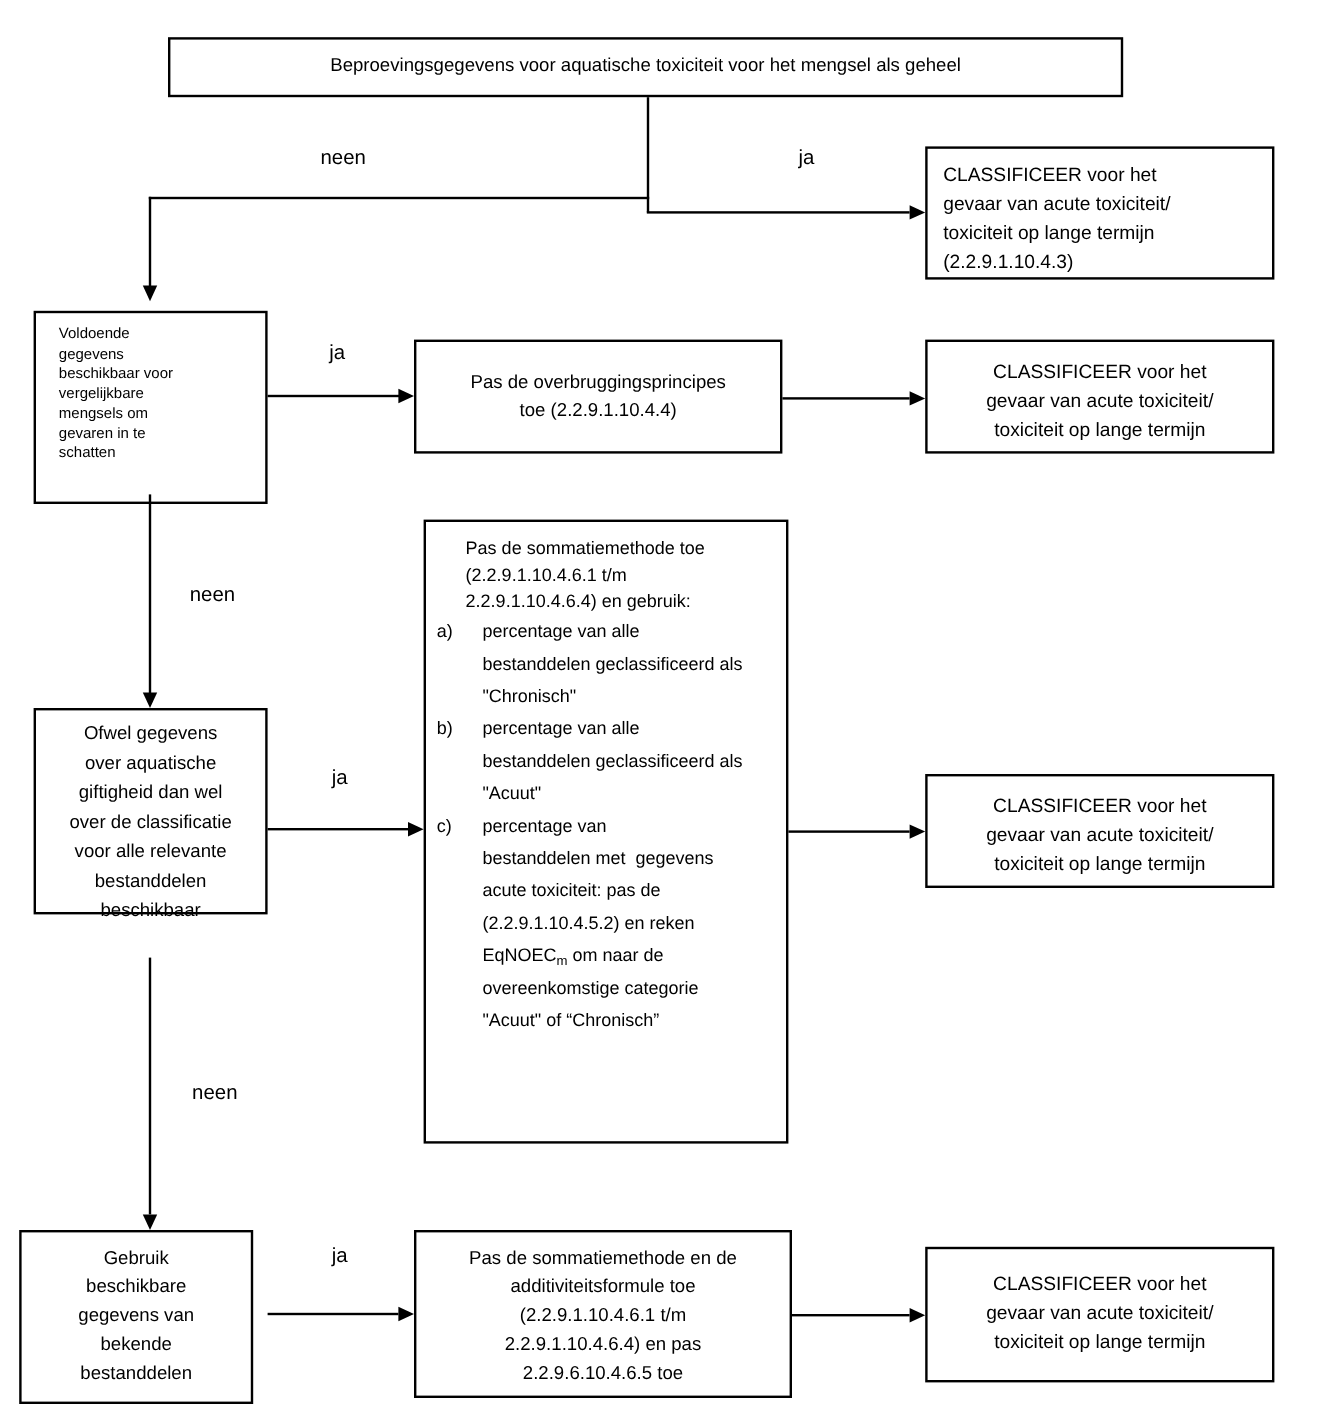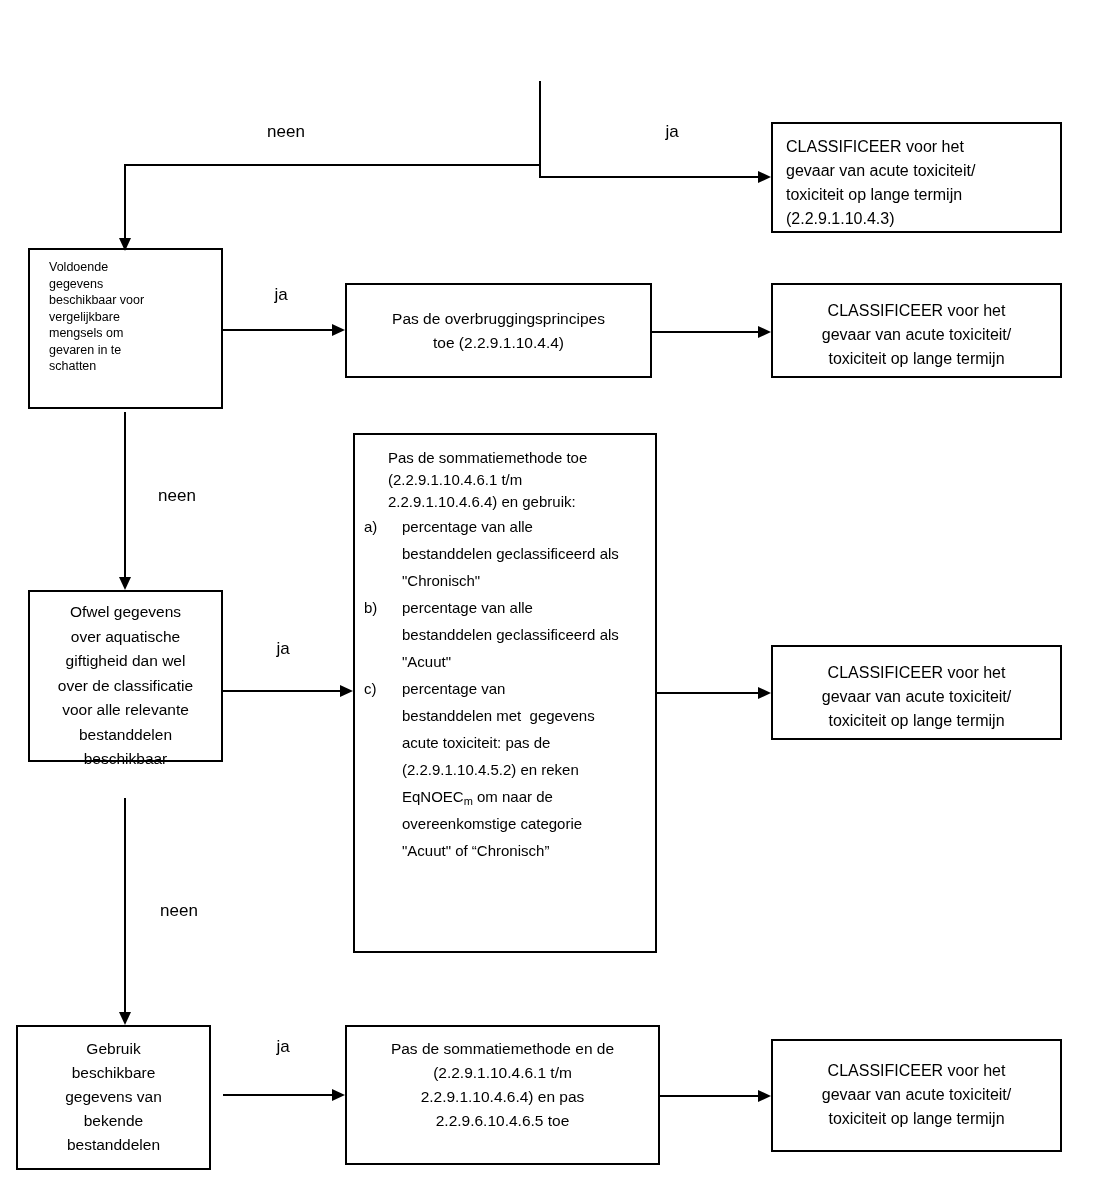--- a/index.html
+++ b/index.html
@@ -26,40 +26,43 @@
     border-left:6px solid transparent; border-right:6px solid transparent;
     border-top:13px solid #000;
   }
   .lbl {
     position:absolute; transform:translate(-50%,-50%);
     font-size:17px; line-height:1; white-space:nowrap;
   }
   
   .b-start { left:140px; top:31px; width:796px; height:50px; font-size:15.5px; padding-top:13px; }
   .b-cls1 { left:771px; top:122px; width:291px; height:111px; font-size:16px; line-height:24px; padding:11px 6px 0 13px; }
-  .b-sim  { left:28px;  top:248px; width:195px; height:161px; font-size:12.5px; line-height:16.5px; padding:9px 6px 0 19px; }
+  .b-sim  { left:28px;  top:259px; width:195px; height:161px; font-size:12.5px; line-height:16.5px; padding:9px 6px 0 19px; }
   .b-brdg { left:345px; top:283px; width:307px; height:95px; font-size:15.5px; line-height:24px; padding-top:22px; }
   .b-cls2 { left:771px; top:283px; width:291px; height:95px; font-size:16px; line-height:24px; padding-top:14px; }
   .b-sum  { left:353px; top:433px; width:304px; height:520px; font-size:15px; padding:12px 8px 0 0; }
   .b-ing  { left:28px;  top:590px; width:195px; height:172px; font-size:15.5px; line-height:24.5px; padding-top:8px; }
   .b-cls3 { left:771px; top:645px; width:291px; height:95px; font-size:16px; line-height:24px; padding-top:14px; }
   .b-knw  { left:16px;  top:1025px; width:195px; height:145px; font-size:15.5px; line-height:24px; padding-top:10px; }
   .b-suma { left:345px; top:1025px; width:315px; height:140px; font-size:15.5px; line-height:24px; padding-top:10px; }
   .b-cls4 { left:771px; top:1039px; width:291px; height:113px; font-size:16px; line-height:24px; padding-top:18px; }
   
   .sum-intro { margin-left:33px; line-height:22px; }
   .itm { position:relative; padding-left:47px; line-height:27px; }
   .itm .mk { position:absolute; left:9px; top:0; }
   sub.s { font-size:11px; line-height:0; vertical-align:-3px; }
 </style>
 </head>
 <body>
 
 <div class="canvas">
 
+  <div class="box b-start center">
+    <div class="ln">Beproevingsgegevens voor aquatische toxiciteit voor het mengsel als geheel</div>
+  </div>
 
   <div class="box b-cls1">
     <div class="ln">CLASSIFICEER voor het</div>
     <div class="ln">gevaar van acute toxiciteit/</div>
     <div class="ln">toxiciteit op lange termijn</div>
     <div class="ln">(2.2.9.1.10.4.3)</div>
   </div>
 
   <div class="box b-sim">
     <div class="ln">Voldoende</div>
@@ -131,20 +134,21 @@
   <div class="box b-knw center">
     <div class="ln">Gebruik</div>
     <div class="ln">beschikbare</div>
     <div class="ln">gegevens van</div>
     <div class="ln">bekende</div>
     <div class="ln">bestanddelen</div>
   </div>
 
   <div class="box b-suma center">
     <div class="ln">Pas de sommatiemethode en de</div>
+    <div class="ln">additiviteitsformule toe</div>
     <div class="ln">(2.2.9.1.10.4.6.1 t/m</div>
     <div class="ln">2.2.9.1.10.4.6.4) en pas</div>
     <div class="ln">2.2.9.6.10.4.6.5 toe</div>
   </div>
 
   <div class="box b-cls4 center">
     <div class="ln">CLASSIFICEER voor het</div>
     <div class="ln">gevaar van acute toxiciteit/</div>
     <div class="ln">toxiciteit op lange termijn</div>
   </div>

